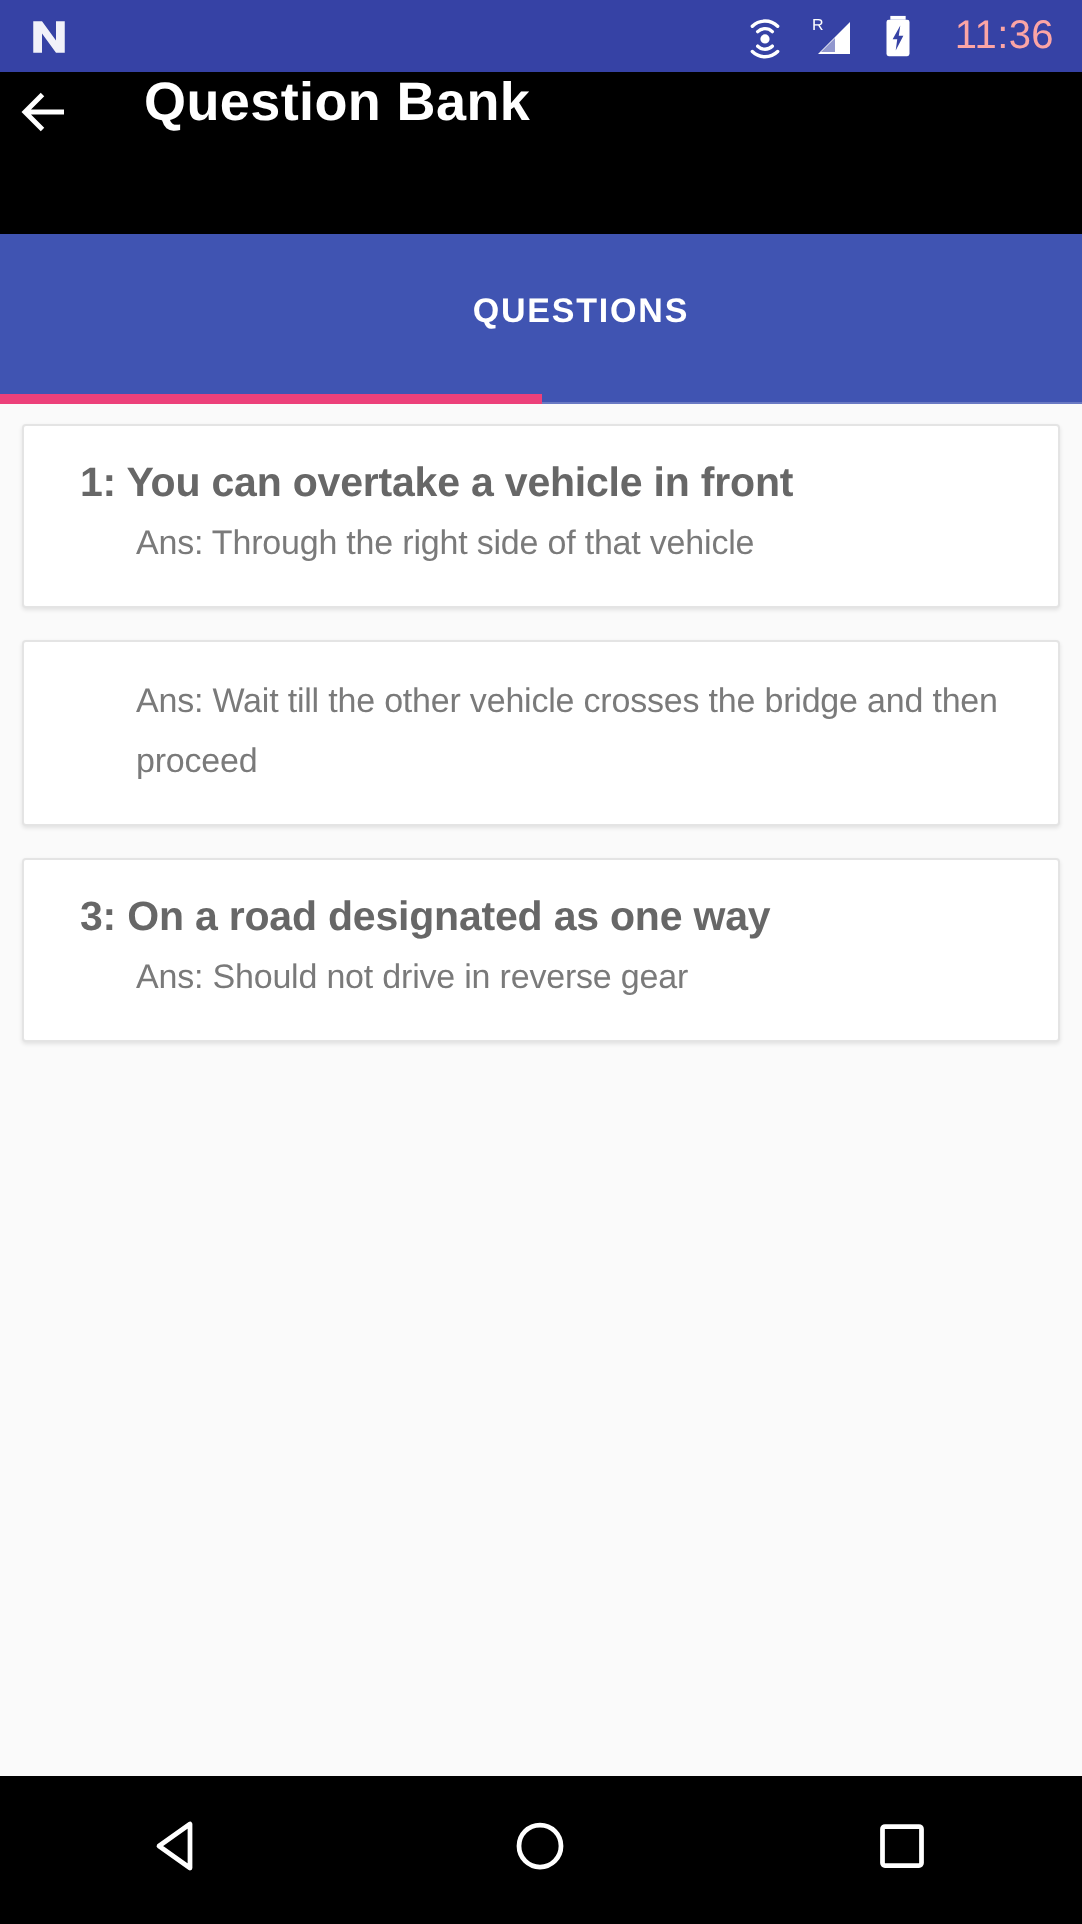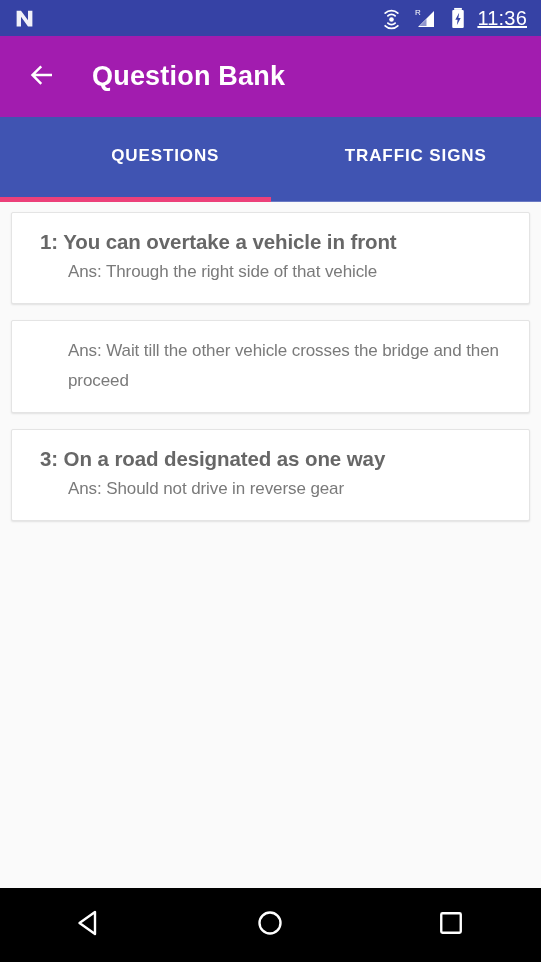--- a/index.html
+++ b/index.html
@@ -41,36 +41,34 @@
     display: flex;
     align-items: center;
     gap: 11px;
   }
   .n-logo {
     width: 21px; height: 21px;
     display: block;
   }
   .status-icon { display: block; }
   .status-time {
-    color: #ffffff;
+    color: #fca5a5;
     font-size: 20px;
     font-weight: 400;
     letter-spacing: 0.2px;
     line-height: 1;
-    margin-left: 0;
-    text-decoration: underline;
+    margin-left: 9px;
   }
 
   
   .app-bar {
-    background: #a21caf;
+    background: #000000;
     height: 81px;
     display: flex;
-    align-items: center;
-    padding-left: 20px;
+    align-items: flex-start;
     box-sizing: border-box;
     flex: 0 0 auto;
   }
   .back-btn {
     width: 44px; height: 44px;
     display: flex;
     align-items: center;
     justify-content: center;
     cursor: pointer;
     flex: 0 0 auto;
@@ -228,21 +226,20 @@
         <svg width="30" height="30" viewBox="0 0 24 24">
           <path d="M20 11 H6.8 L12.1 5.7 L10.7 4.3 L3 12 L10.7 19.7 L12.1 18.3 L6.8 13 H20 Z" fill="#ffffff"></path>
         </svg>
       </span>
     </div>
     <div class="app-title">Question Bank</div>
   </div>
 
   <div class="tab-bar">
     <div class="tab">QUESTIONS</div>
-    <div class="tab">TRAFFIC SIGNS</div>
     <div class="tab-underline"></div>
     <div class="tab-indicator"></div>
   </div>
 
   <div class="list-area">
 
     <div class="card">
       <div class="q-line">1: You can overtake a vehicle in front</div>
       <div class="a-line">Ans: Through the right side of that vehicle</div>
     </div>

